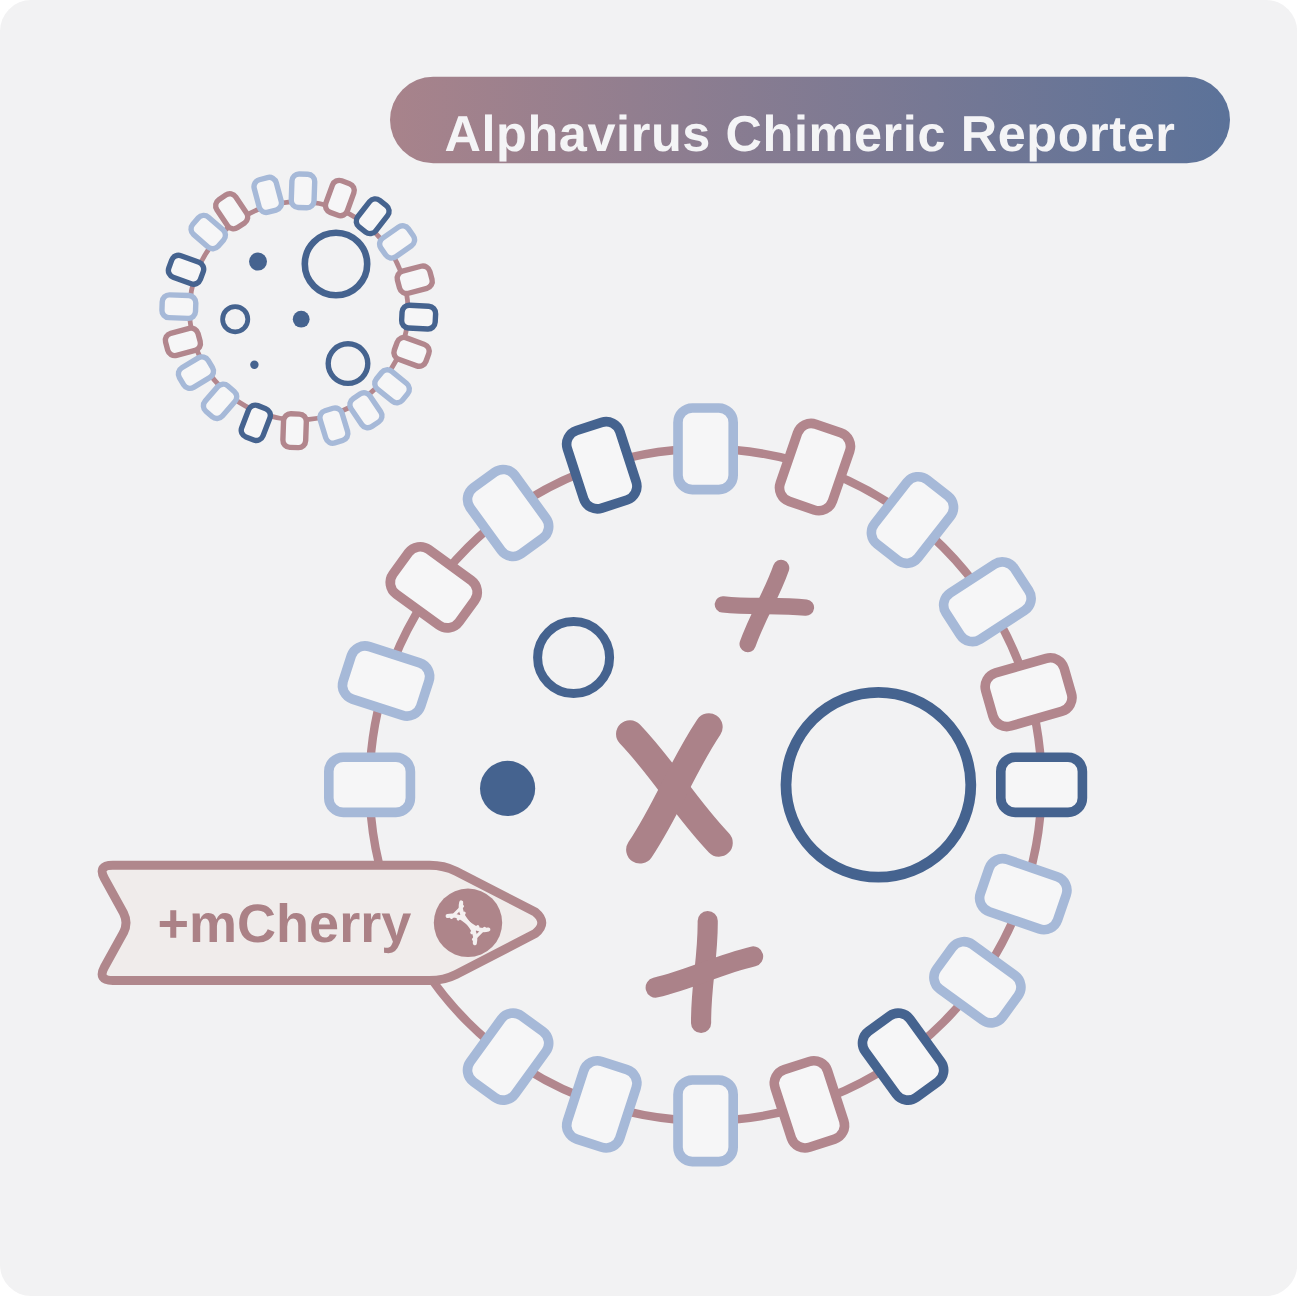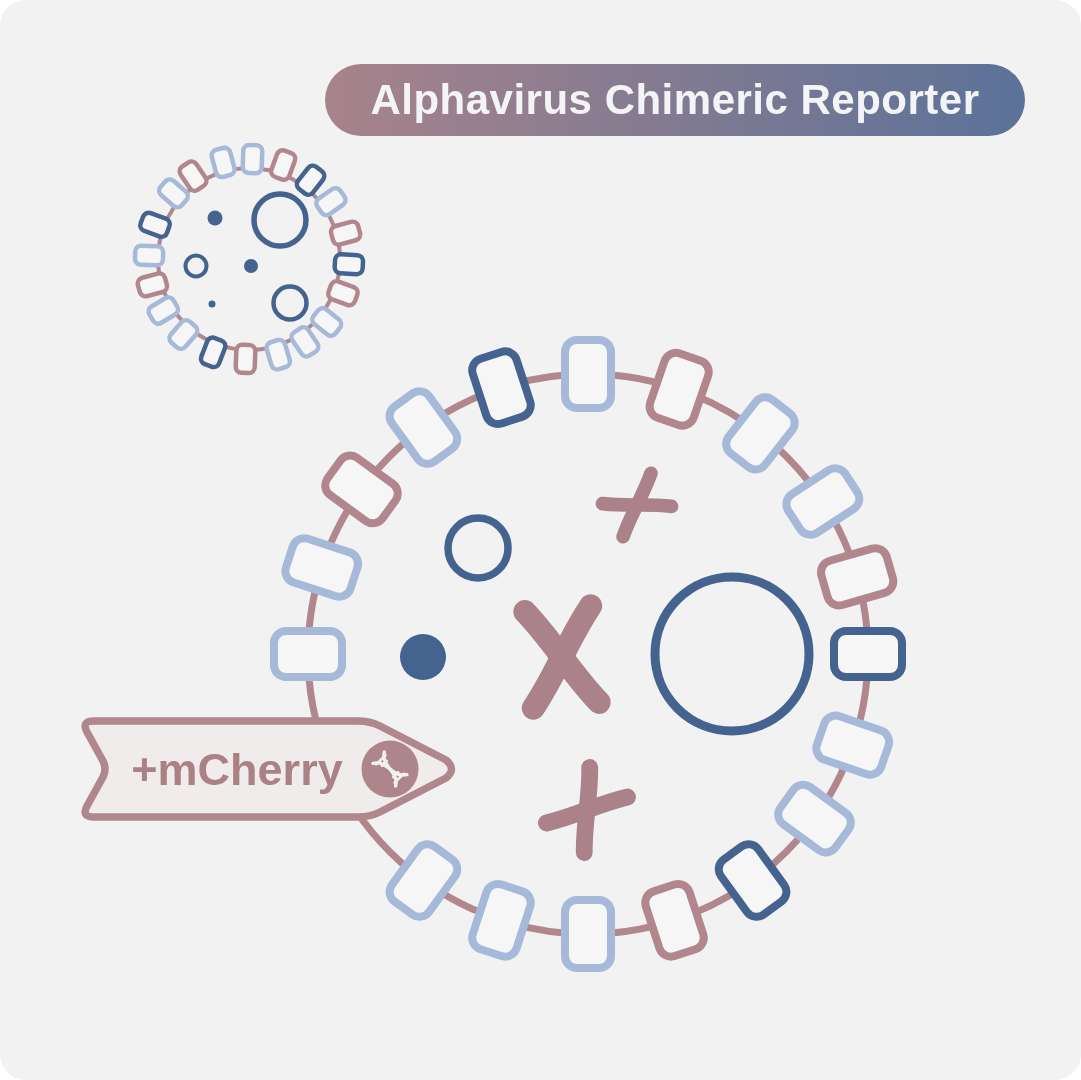--- a/index.html
+++ b/index.html
@@ -13,21 +13,21 @@
     font-family: "Liberation Sans", sans-serif;
   }
   .title-banner {
     position: absolute;
     left: 325px;
     top: 64px;
     width: 700px;
     height: 72px;
     border-radius: 36px;
     display: flex;
-    align-items: center;
+    align-items: flex-end;
     justify-content: center;
   }
   .title-banner span {
     font-size: 42px;
     font-weight: bold;
     letter-spacing: 0.5px;
     white-space: nowrap;
   }
   svg.scene { position: absolute; left: 0; top: 0; }
   .tag-label {

